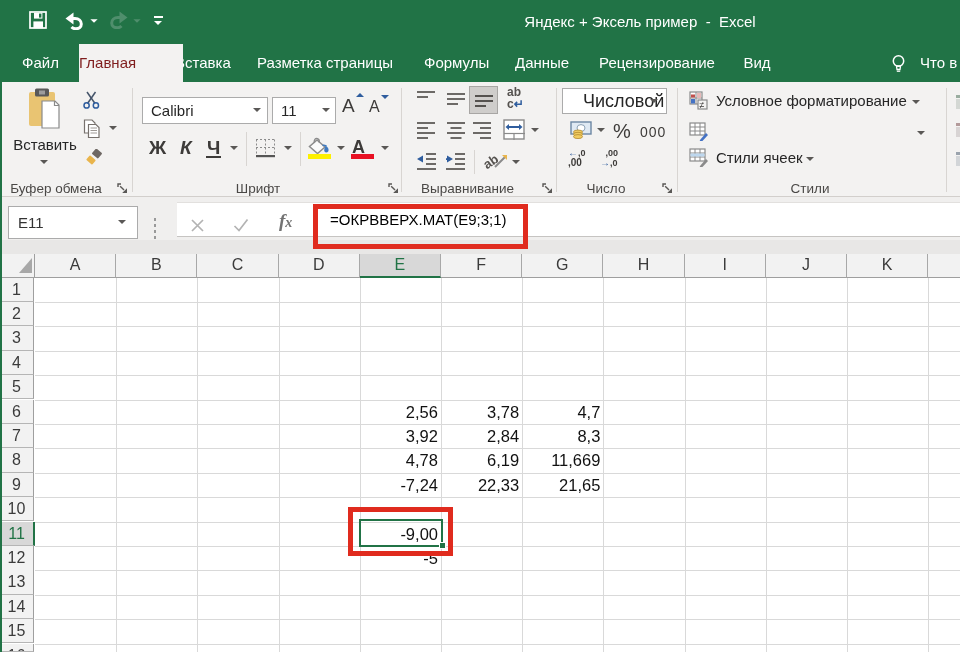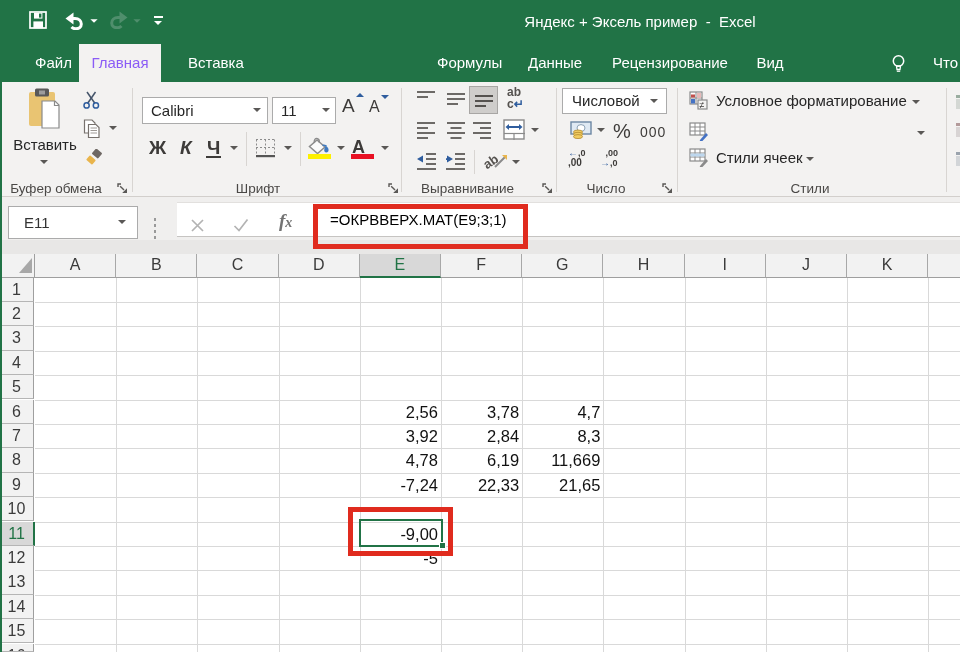--- a/index.html
+++ b/index.html
@@ -2,32 +2,32 @@
 <html><head>
 <meta charset="utf-8">
 <style>
 * { margin:0; padding:0; box-sizing:border-box; }
 html,body { width:960px; height:652px; overflow:hidden; }
 body { font-family:"Liberation Sans", sans-serif; position:relative; background:#fff; }
 .abs { position:absolute; }
 
 #titlebar { left:0; top:0; width:960px; height:44px; background:#217346; }
 #tabrow { left:0; top:44px; width:960px; height:38px; background:#217346; }
-.tab { position:absolute; top:0; height:38px; line-height:38px; color:#fff; font-size:15px; text-align:center; white-space:nowrap;margin-left:13px; }
-#activetab { position:absolute; left:79px; top:0; width:82px; height:38px; background:#f3f2f1; color:#8b5cf6; font-size:15px; line-height:38px; text-align:center; }
+.tab { position:absolute; top:0; height:38px; line-height:38px; color:#fff; font-size:15px; text-align:center; white-space:nowrap; }
+#activetab { position:absolute; left:79px; top:0; width:104px; height:38px; background:#f3f2f1; color:#7f1d1d; font-size:15px; line-height:38px; text-align:left; }
 #title { position:absolute; left:480px; top:0; width:320px; height:44px; line-height:44px; color:#fff; font-size:15px; text-align:center; }
 
 #ribbon { left:0; top:82px; width:960px; height:115px; background:#f3f2f1; border-bottom:1px solid #d2cfcc; }
 .vsep { position:absolute; top:6px; width:1px; height:104px; background:#d8d5d2; }
 .glabel { position:absolute; top:99px; height:16px; line-height:16px; font-size:13.5px; color:#4a4846; text-align:center; white-space:nowrap; }
 .btxt { color:#262626; font-size:15px; }
 .caret { width:0; height:0; border-left:4px solid transparent; border-right:4px solid transparent; border-top:4px solid #5a5856; }
 
 #fbar { left:0; top:197px; width:960px; height:57px; background:#f0efee; }
-#namebox { position:absolute; left:8px; top:9px; width:130px; height:33px; background:#fff; border:1px solid #ababab; font-size:15px; color:#333; line-height:31px; padding-left:15px; }
+#namebox { position:absolute; left:8px; top:9px; width:130px; height:33px; background:#fff; border:1px solid #ababab; font-size:15px; color:#333; line-height:31px; padding-left:9px; }
 #fwhite { position:absolute; left:177px; top:5px; width:783px; height:35px; background:#fff; border-top:1px solid #e2e0de; border-bottom:1px solid #c6c4c2; }
 
 #grid { left:0; top:254px; width:960px; height:398px; background:#fff; }
 .colhdr { position:absolute; top:0; height:23.5px; line-height:22px; background:#f2f2f2; font-size:16px; color:#3b3b3b; text-align:center; border-right:1px solid #a8a8a8; border-bottom:1px solid #9f9f9f; }
 .rowhdr { position:absolute; left:0; width:34px; background:#f2f2f2; font-size:16px; color:#3b3b3b; text-align:center; border-bottom:1px solid #b5b5b5; }
 .cellval { position:absolute; font-size:16.5px; color:#111; text-align:right; }
 #leftedge { left:0; top:82px; width:2px; height:570px; background:#217346; }
 </style>
 </head>
 <body>
@@ -52,20 +52,21 @@
   </svg>
   <div class="abs caret" style="left:133px;top:19px;border-top-color:#4f8e6c;transform:scale(0.9)"></div>
 
   <div class="abs" style="left:154px;top:16px;width:9px;height:2px;background:#fff"></div>
   <div class="abs caret" style="left:154px;top:21px;border-top-color:#fff"></div>
 </div>
 <div class="abs" id="title">Яндекс + Эксель пример&nbsp;&nbsp;-&nbsp;&nbsp;Excel</div>
 <div class="abs" id="tabrow">
   <div class="tab" style="left:22px;width:36px">Файл</div>
   <div class="tab" style="left:175px;width:52px">Вставка</div>
+  <div class="tab" style="left:257px;width:131px">Разметка страницы</div>
   <div class="tab" style="left:424px;width:59px">Формулы</div>
   <div class="tab" style="left:515px;width:53px">Данные</div>
   <div class="tab" style="left:597px;width:120px">Рецензирование</div>
   <div class="tab" style="left:743px;width:28px">Вид</div>
 
   <svg class="abs" style="left:890px;top:10px" width="17" height="19" viewBox="0 0 17 19">
     <circle cx="8.5" cy="7" r="5.2" fill="none" stroke="#fff" stroke-width="1.5"></circle>
     <path d="M6.5 12 L10.5 12 L10 15.5 L7 15.5 Z" fill="none" stroke="#fff" stroke-width="1.3"></path>
     <line x1="6.8" y1="17.2" x2="10.2" y2="17.2" stroke="#fff" stroke-width="1.3"></line>
   </svg>
@@ -226,21 +227,21 @@
     <path d="M8 1 L13 1 L13 6 Z" fill="#e9b54c"></path>
   </svg>
   <div class="abs caret" style="left:512px;top:78px"></div>
   <div class="glabel" style="left:420px;width:95px">Выравнивание</div>
   <svg class="abs" style="left:542px;top:101px" width="10" height="10" viewBox="0 0 10 10">
     <path d="M1 4 L1 1 L4 1" fill="none" stroke="#5a5856" stroke-width="1.4"></path>
     <path d="M3.2 3.2 L7 7" stroke="#5a5856" stroke-width="1.4"></path>
     <path d="M10 10 L10 5.2 L5.2 10 Z" fill="#5a5856"></path>
   </svg>
 
-  <div class="abs" style="left:562px;top:6px;width:105px;height:26px;background:#fff;border:1px solid #ababab;font-size:15px;color:#262626;line-height:24px;padding-left:9px">Числовой</div>
+  <div class="abs" style="left:562px;top:6px;width:105px;height:26px;background:#fff;border:1px solid #ababab;font-size:18px;color:#262626;line-height:24px;padding-left:20px">Числовой</div>
   <div class="abs caret" style="left:650px;top:17px"></div>
   <svg class="abs" style="left:570px;top:39px" width="22" height="18" viewBox="0 0 22 18">
     <rect x="1" y="1" width="20" height="12" fill="#dfe9f3" stroke="#6b87a3" stroke-width="1.4"></rect>
     <ellipse cx="11" cy="7" rx="4" ry="3.4" fill="#fff" stroke="#8aa0b5" stroke-width="1"></ellipse>
     <ellipse cx="8" cy="11" rx="4.5" ry="2" fill="#f0cc61" stroke="#b58a2e" stroke-width="0.8"></ellipse>
     <ellipse cx="8" cy="13.3" rx="4.5" ry="2" fill="#f0cc61" stroke="#b58a2e" stroke-width="0.8"></ellipse>
     <ellipse cx="8" cy="15.6" rx="4.5" ry="2" fill="#f0cc61" stroke="#b58a2e" stroke-width="0.8"></ellipse>
   </svg>
   <div class="abs caret" style="left:597px;top:46px"></div>
   <div class="abs" style="left:613px;top:38px;font-size:20px;color:#3d3b39">%</div>

